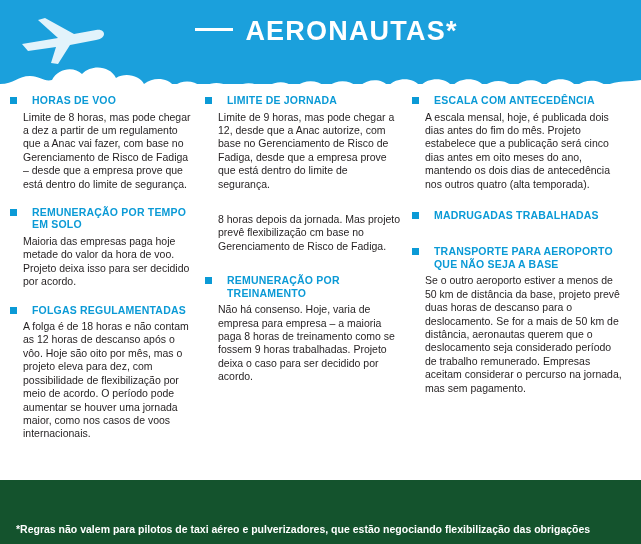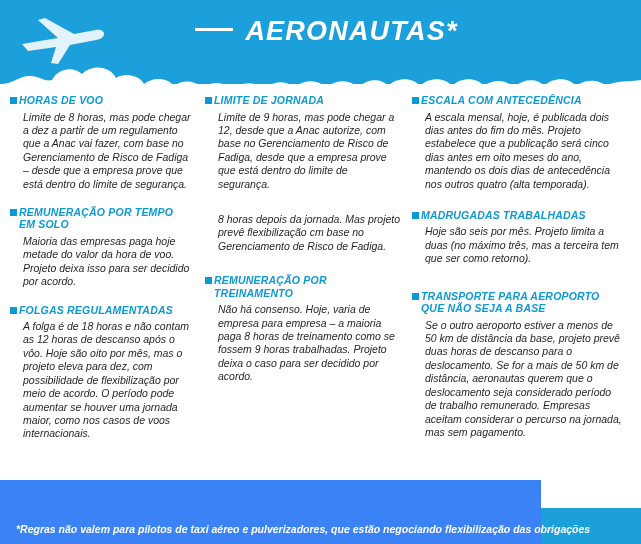--- a/index.html
+++ b/index.html
@@ -6,21 +6,20 @@
   body{
     width:641px;height:544px;
     background:#1d9fd9;
     font-family:"Liberation Sans", sans-serif;
     overflow:hidden;
     position:relative;
   }
   .page{
     position:absolute;inset:0;
     background:#1ba0dc;
-    font-style:italic;
   }
   
   .header{
     position:absolute;left:0;top:0;width:641px;height:86px;
     background:#1ba0dc;
     overflow:hidden;
   }
   .title{
     position:absolute;left:0;top:16px;width:641px;
     text-align:center;
@@ -63,38 +62,38 @@
   .col3{left:412px;width:212px;}
 
   .block{margin-bottom:15px;}
   .bhead{
     color:#0b9ad6;
     font-size:10.5px;
     font-weight:bold;
     letter-spacing:.2px;
     line-height:12.5px;
     text-transform:uppercase;
-    padding-left:9px;
+    padding-left:22px;
     position:relative;
     margin-bottom:4px;
   }
   .bhead .sq{
     position:absolute;left:0;top:3px;
     width:7px;height:7px;background:#0b9ad6;
   }
   .btext{
     color:#231f20;
     font-size:10.5px;
     line-height:13.4px;
     padding-left:13px;
   }
   
   .footer{
-    position:absolute;left:0;bottom:0;width:541px;height:64px;
-    background:#3b82f6;
+    position:absolute;left:0;bottom:0;width:641px;height:64px;
+    background:#14532d;
   }
   .footer-cloud{
     position:absolute;left:0;bottom:44px;width:641px;height:40px;
     pointer-events:none;
   }
   .foot-text{
     position:absolute;left:16px;bottom:8px;width:600px;
     color:#ffffff;
     font-size:10.5px;
     font-weight:bold;
@@ -150,21 +149,20 @@
       </div>
     </div>
 
     <div class="col col3">
       <div class="block">
         <div class="bhead"><span class="sq"></span><span>ESCALA COM ANTECEDÊNCIA</span></div>
         <div class="btext">A escala mensal, hoje, é publicada dois dias antes do fim do mês. Projeto estabelece que a publicação será cinco dias antes em oito meses do ano, mantendo os dois dias de antecedência nos outros quatro (alta temporada).</div>
       </div>
       <div class="block" style="margin-top:18px;">
         <div class="bhead"><span class="sq"></span><span>MADRUGADAS TRABALHADAS</span></div>
-        <div class="btext">Hoje são seis por mês. Projeto limita a duas (no máximo três, mas a terceira tem que ser como retorno).</div>
       </div>
       <div class="block" style="margin-top:24px;">
         <div class="bhead"><span class="sq"></span><span>TRANSPORTE PARA AEROPORTO QUE NÃO SEJA A BASE</span></div>
         <div class="btext">Se o outro aeroporto estiver a menos de 50 km de distância da base, projeto prevê duas horas de descanso para o deslocamento. Se for a mais de 50 km de distância, aeronautas querem que o deslocamento seja considerado período de trabalho remunerado. Empresas aceitam considerar o percurso na jornada, mas sem pagamento.</div>
       </div>
     </div>
 
   </div>
 
   <div class="footer">

